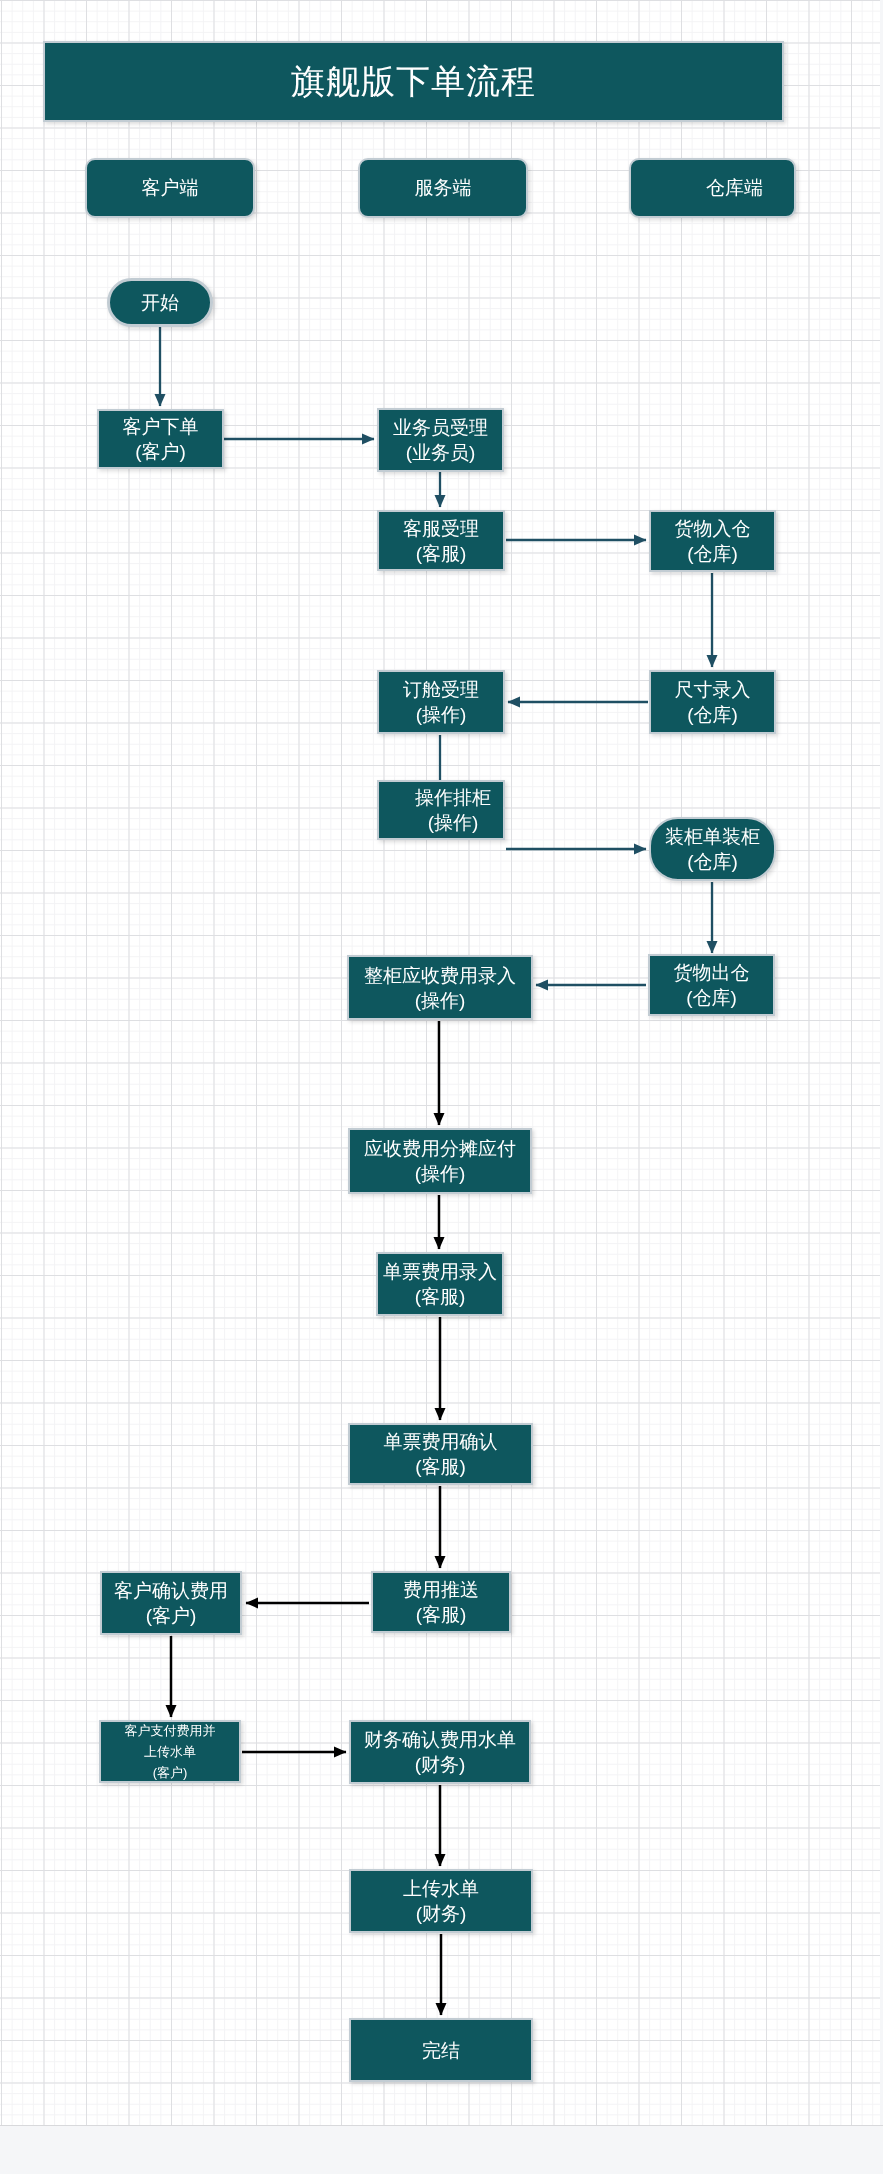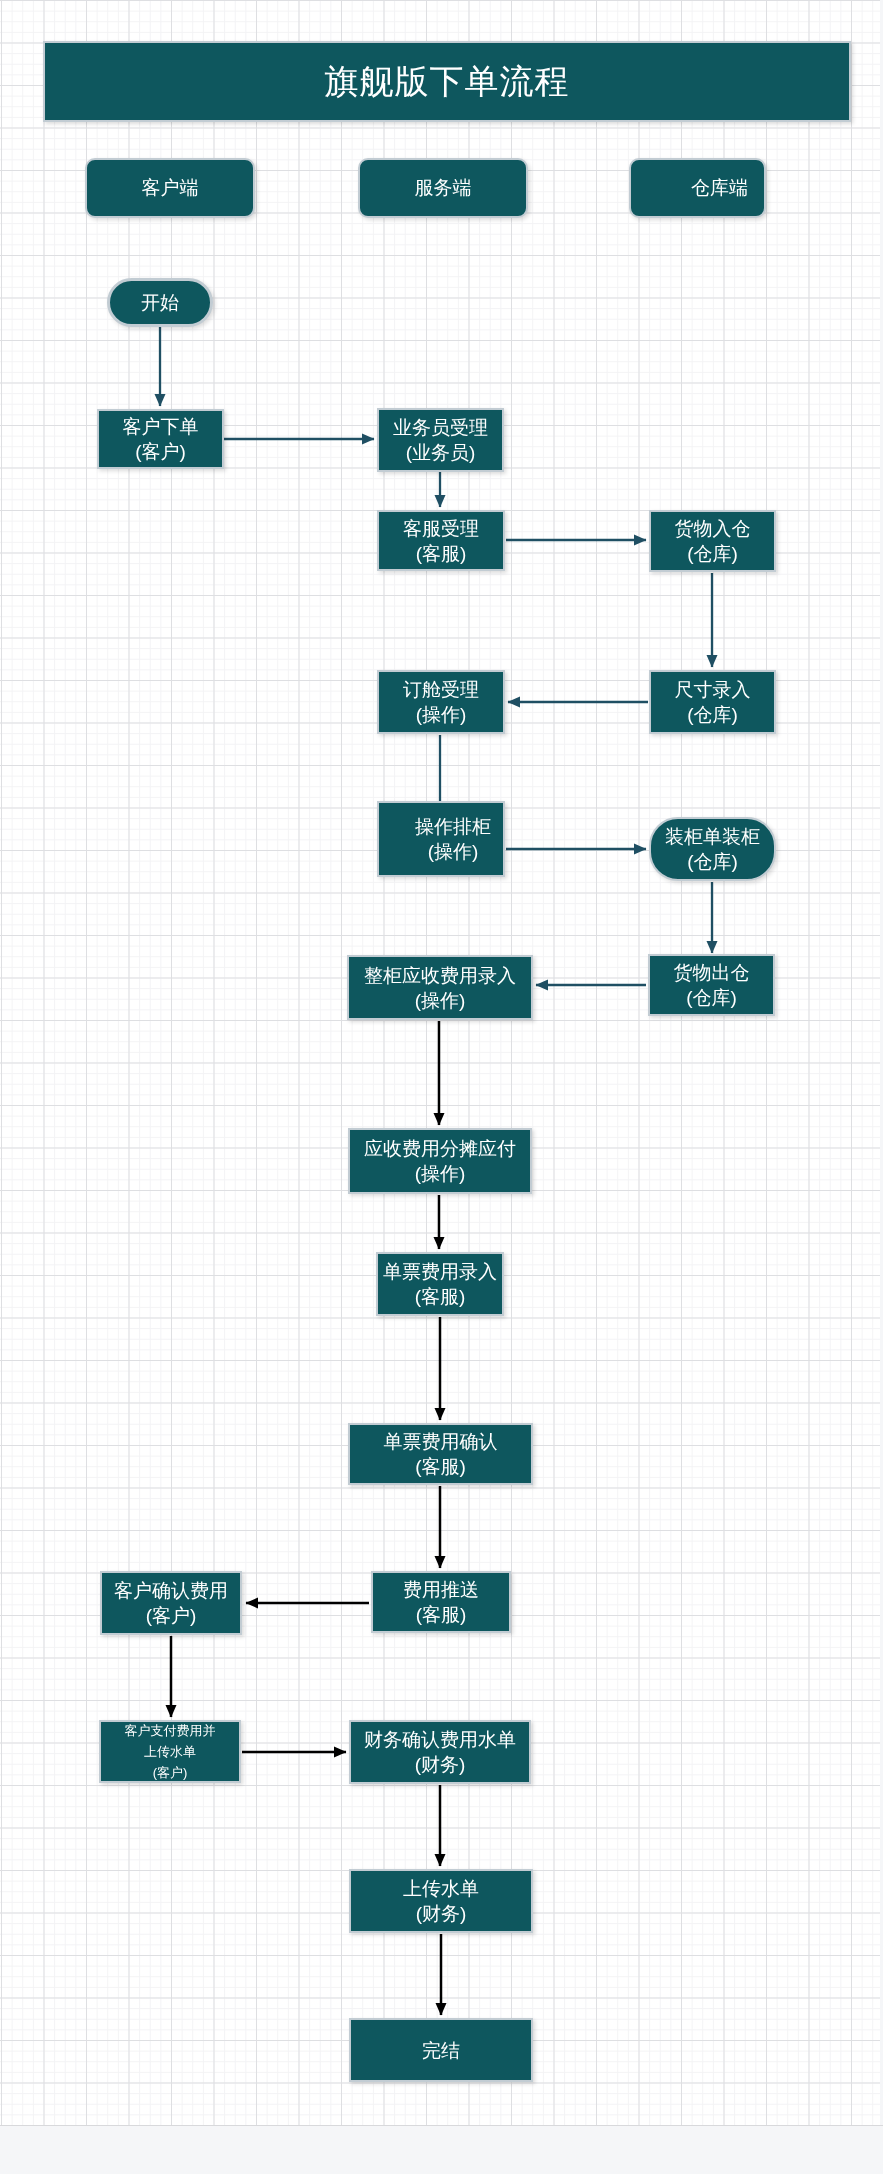--- a/index.html
+++ b/index.html
@@ -127,25 +127,25 @@
     <line class="black" x1="439" y1="1195" x2="439" y2="1249" marker-end="url(#ah-black)"></line>
     <line class="black" x1="440" y1="1317" x2="440" y2="1420" marker-end="url(#ah-black)"></line>
     <line class="black" x1="440" y1="1486" x2="440" y2="1568" marker-end="url(#ah-black)"></line>
     <line class="black" x1="369" y1="1603" x2="246" y2="1603" marker-end="url(#ah-black)"></line>
     <line class="black" x1="171" y1="1636" x2="171" y2="1717" marker-end="url(#ah-black)"></line>
     <line class="black" x1="242" y1="1752" x2="346" y2="1752" marker-end="url(#ah-black)"></line>
     <line class="black" x1="440" y1="1785" x2="440" y2="1866" marker-end="url(#ah-black)"></line>
     <line class="black" x1="441" y1="1934" x2="441" y2="2015" marker-end="url(#ah-black)"></line>
   </svg>
 
-  <div class="title-bar" style="left:43px; top:41px; width:808px; height:81px;">旗舰版下单流程</div>
+  <div class="title-bar" style="left:43px; top:41px; width:741px; height:81px;">旗舰版下单流程</div>
 
   <div class="lane-header" style="left:85px; top:158px; width:170px; height:60px;">客户端</div>
   <div class="lane-header" style="left:358px; top:158px; width:170px; height:60px;">服务端</div>
-  <div class="lane-header" style="left:629px; top:158px; width:137px; height:60px;padding-left:44px;">仓库端</div>
+  <div class="lane-header" style="left:629px; top:158px; width:167px; height:60px;padding-left:44px;">仓库端</div>
 
   <div class="node ellipse" style="left:107px; top:278px; width:106px; height:49px;text-align:right;">开始</div>
 
   <div class="node" style="left:97px; top:409px; width:127px; height:60px;">客户下单
 (客户)</div>
 
   <div class="node" style="left:377px; top:408px; width:127px; height:64px;">业务员受理
 (业务员)</div>
 
   <div class="node" style="left:377px; top:510px; width:128px; height:61px;">客服受理
@@ -153,21 +153,21 @@
 
   <div class="node" style="left:649px; top:510px; width:127px; height:62px;">货物入仓
 (仓库)</div>
 
   <div class="node" style="left:649px; top:670px; width:127px; height:64px;">尺寸录入
 (仓库)</div>
 
   <div class="node" style="left:377px; top:670px; width:128px; height:64px;">订舱受理
 (操作)</div>
 
-  <div class="node" style="left:377px; top:801px; width:128px; height:76px;padding-left:24px;">操作排柜
+  <div class="node" style="left:377px; top:780px; width:128px; height:60px;padding-left:24px;">操作排柜
 (操作)</div>
 
   <div class="node" style="left:649px; top:817px; width:127px; height:64px;border-radius:29px;">装柜单装柜
 (仓库)</div>
 
   <div class="node" style="left:648px; top:954px; width:127px; height:62px;">货物出仓
 (仓库)</div>
 
   <div class="node" style="left:347px; top:955px; width:186px; height:65px;">整柜应收费用录入
 (操作)</div>

